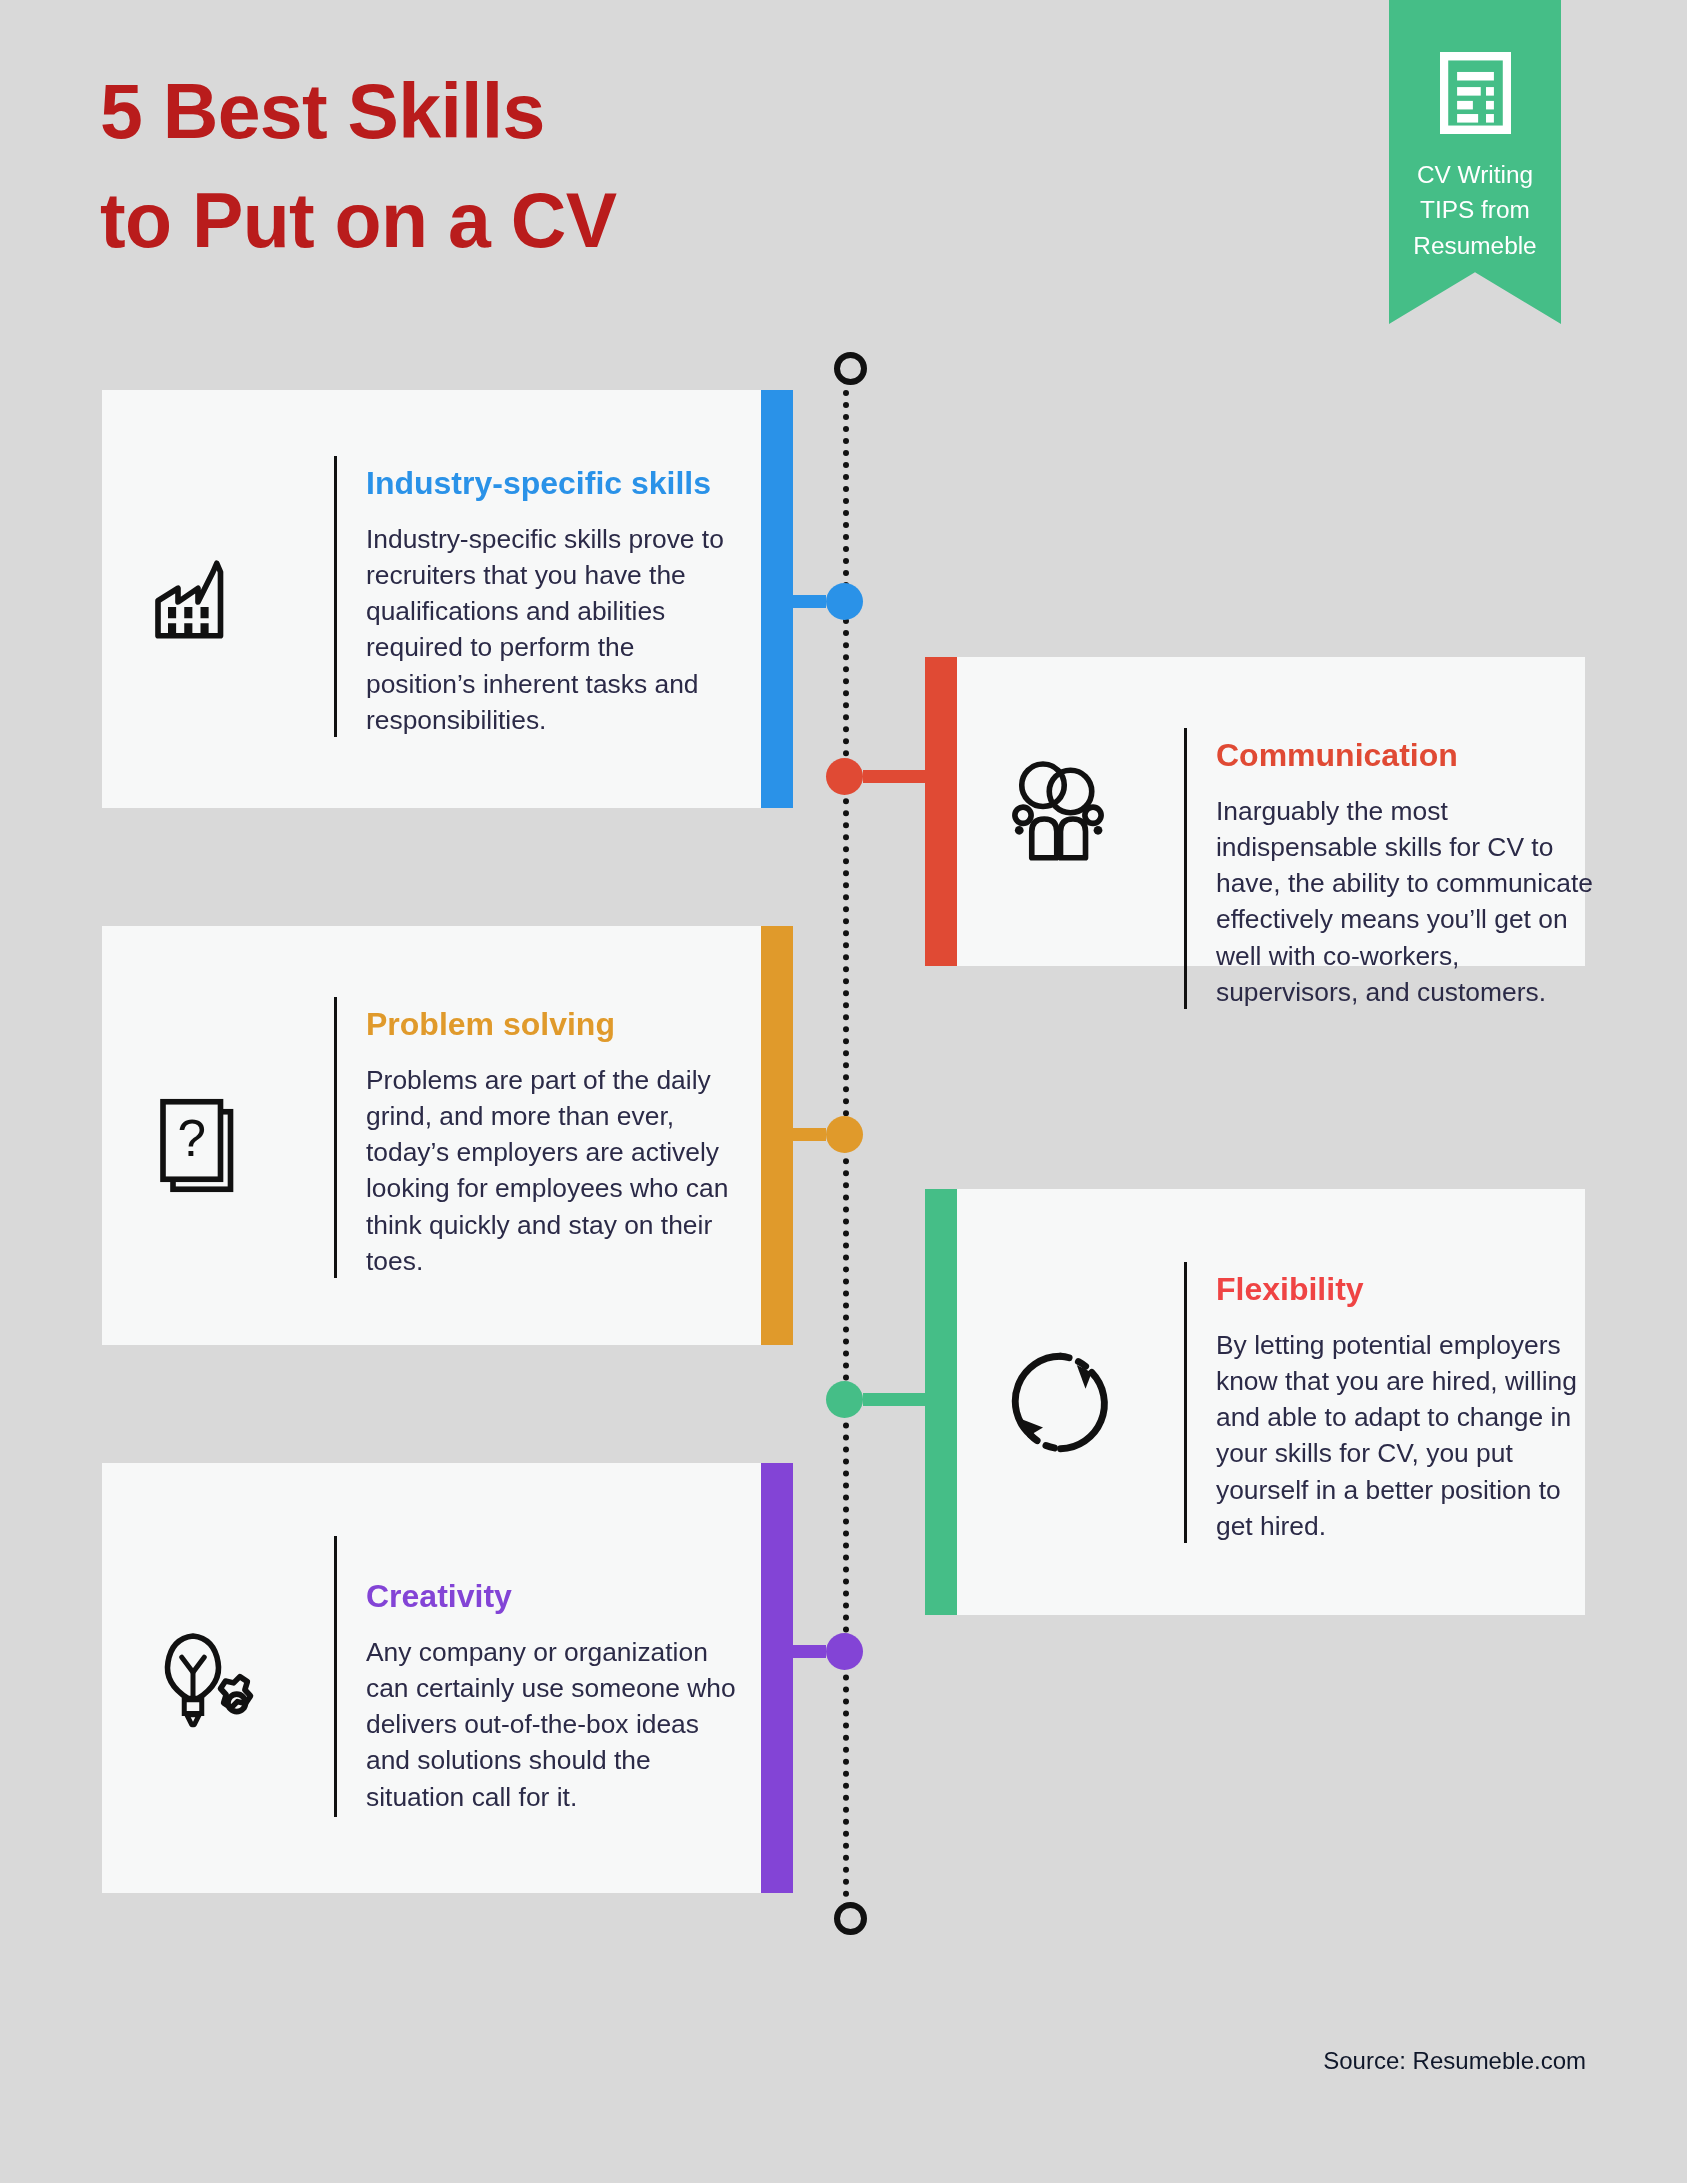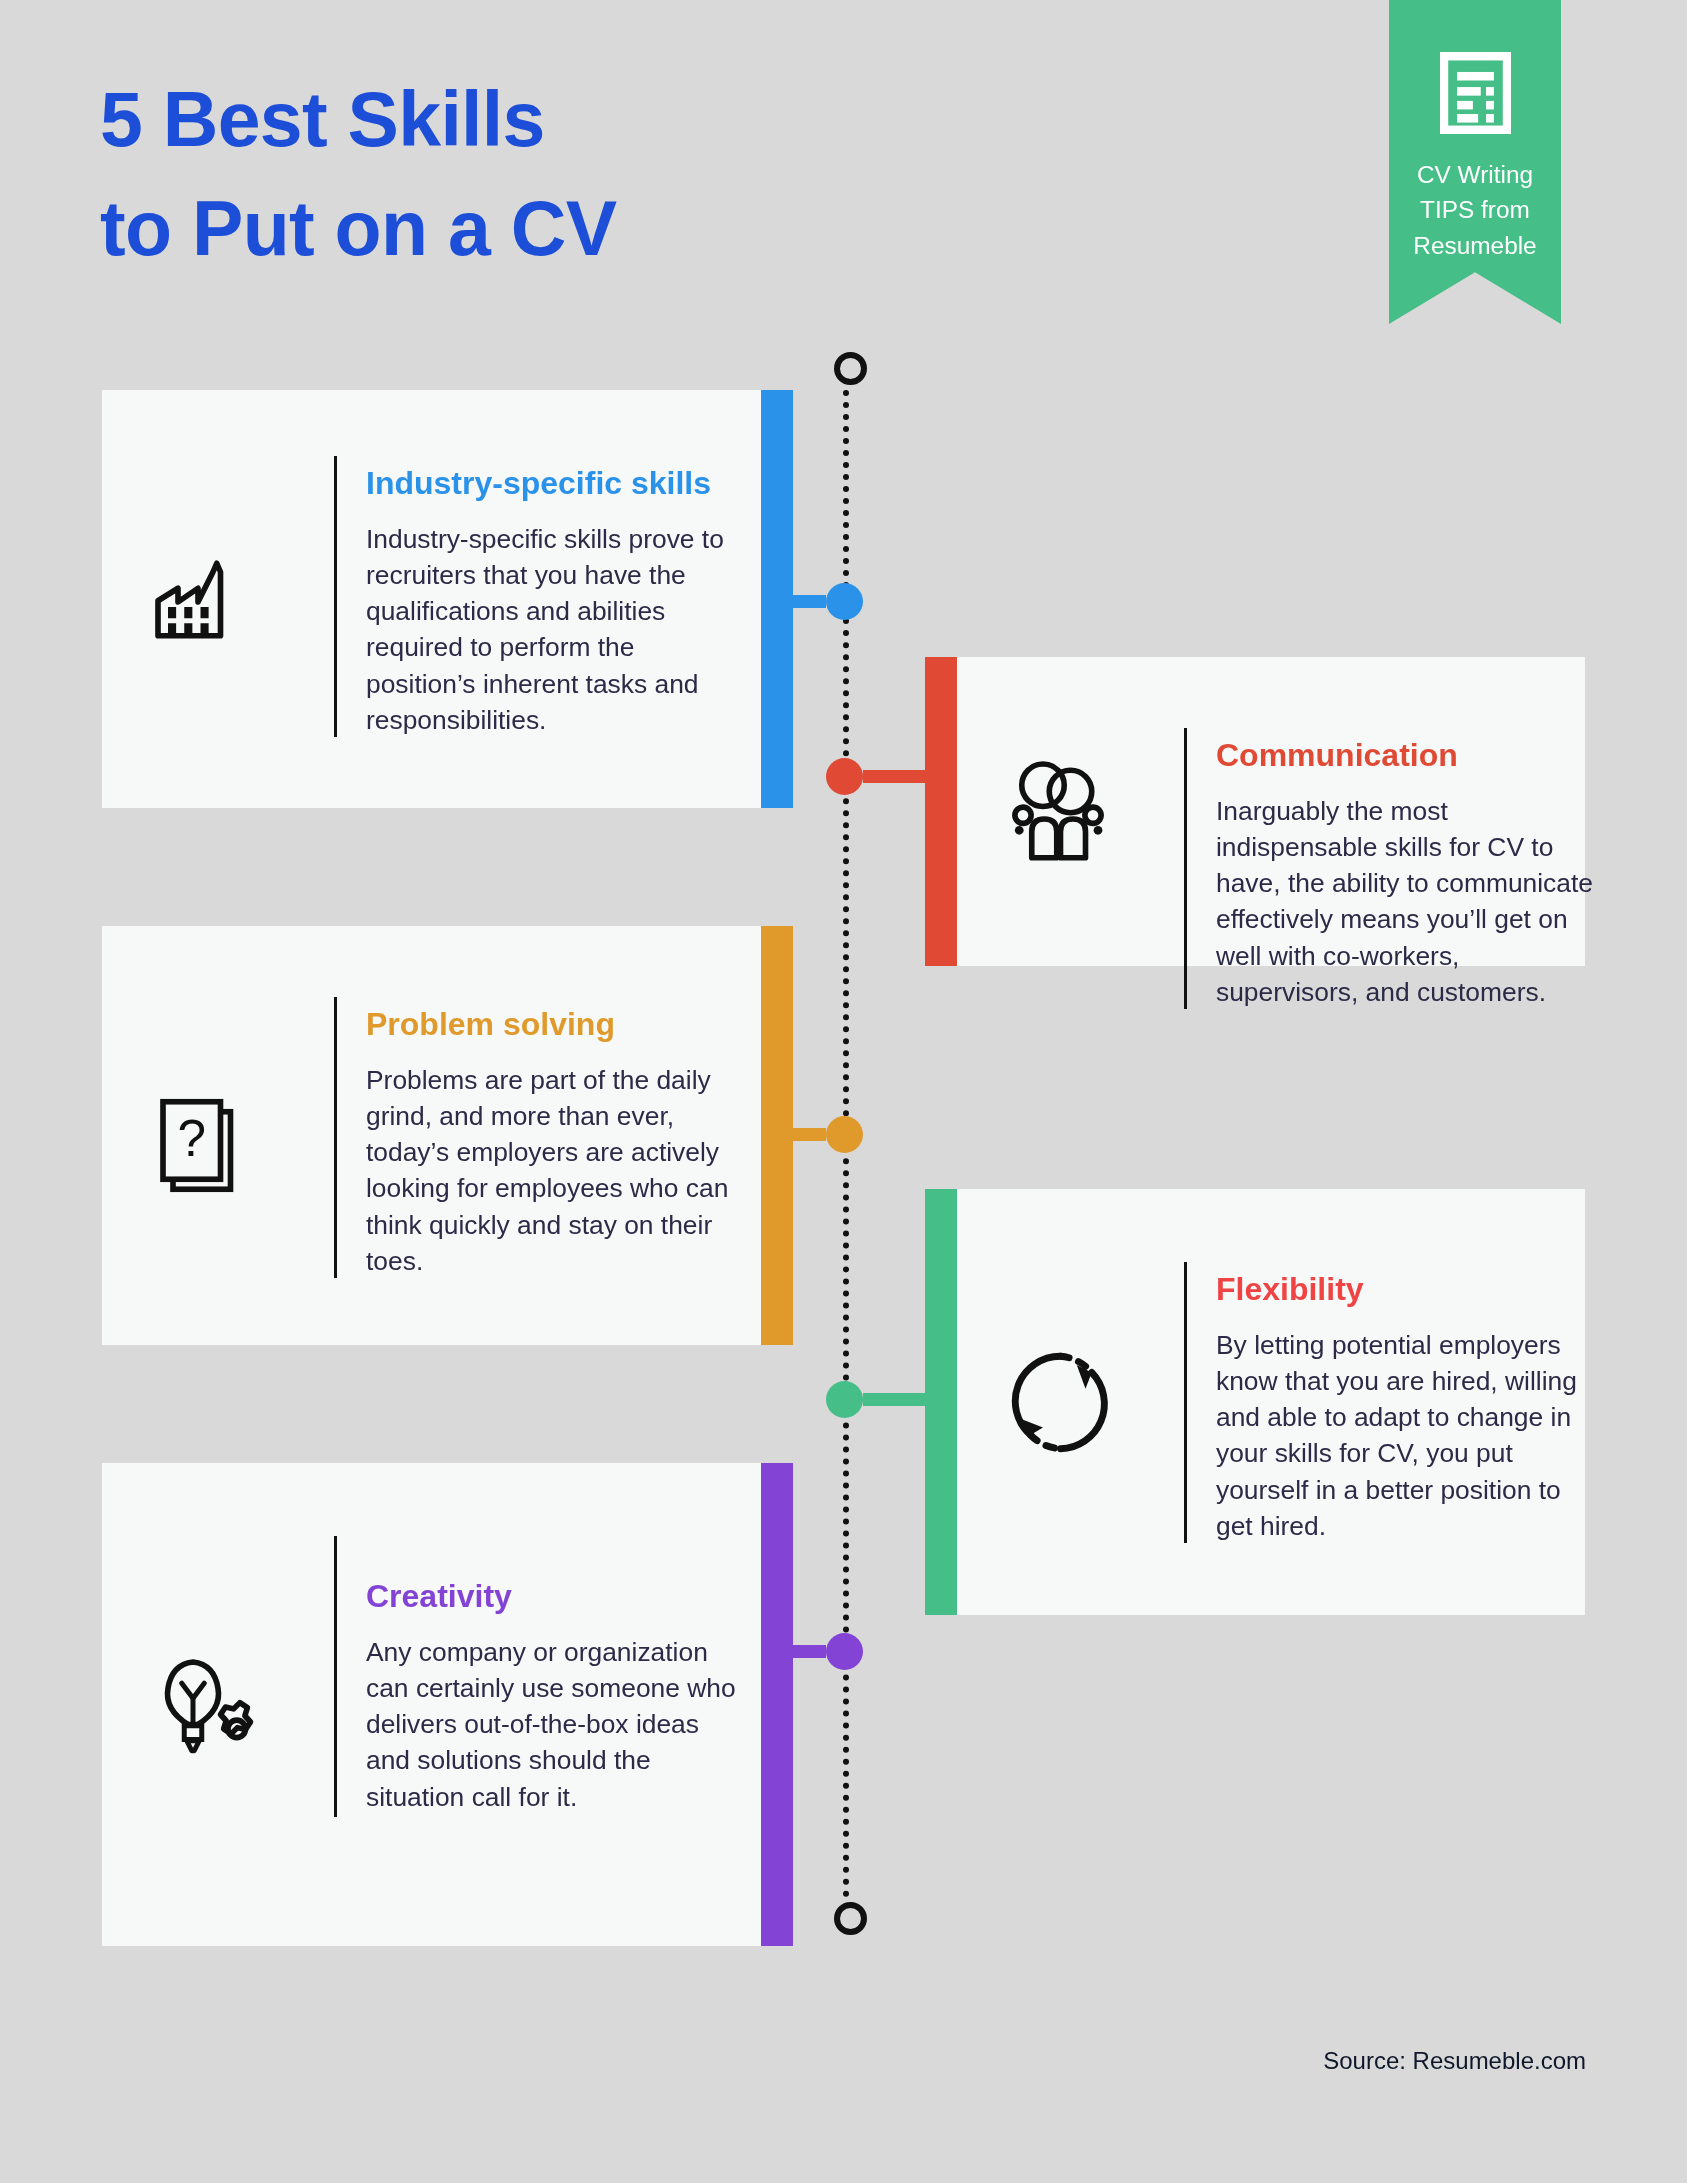--- a/index.html
+++ b/index.html
@@ -10,26 +10,26 @@
     overflow: hidden;
   }
   #page {
     position: relative;
     width: 1688px; height: 2183px;
     background: #d9d9d9;
   }
   
   #title {
     position: absolute;
-    left: 100px; top: 65px;
+    left: 100px; top: 57px;
     width: 991px;
     font-size: 77px;
     font-weight: bold;
     line-height: 1.42;
-    color: #1d4ed8;
+    color: #b91c1c;
     letter-spacing: -0.7px;
     white-space: pre-line;
   }
   
   #ribbon {
     position: absolute;
     left: 1389px; top: 0px;
     width: 172px; height: 324px;
     background: #45be87;
     -webkit-clip-path: polygon(0 0, 100% 0, 100% 100%, 50% 84%, 0 100%);
@@ -258,21 +258,21 @@
         <path d="M 52 152 L 36 126 L 72 140 Z" fill="#111111"></path>
       </svg>
     </div>
     <div class="divider" style="left:259px; top:73px; height:281px;"></div>
     <div class="card-body" style="top:81px;">
       <div class="card-heading" style="color:#ef4444;">Flexibility</div>
       <div class="card-text">By letting potential employers know that you are hired, willing and able to adapt to change in your skills for CV, you put yourself in a better position to get hired.</div>
     </div>
   </div>
 
-  <div class="card left" style="top:1463px; height:483px;">
+  <div class="card left" style="top:1463px; height:430px;">
     <div class="accent" style="background:#8344d6;"></div>
     <div class="card-icon" style="top:calc(50% - 66px);">
       <svg viewBox="0 0 200 200" width="125" height="125">
         <path d="M72 132 Q34 108 40 74 Q46 36 80 32 Q114 36 120 74 Q126 108 88 132 Z" fill="none" stroke="#111111" stroke-width="9" stroke-linejoin="round"></path>
         <path d="M62 66 L80 90 L98 66" fill="none" stroke="#111111" stroke-width="8" stroke-linecap="round"></path>
         <line x1="80" y1="90" x2="80" y2="132" stroke="#111111" stroke-width="8"></line>
         <rect x="66" y="134" width="28" height="22" fill="none" stroke="#111111" stroke-width="8"></rect>
         <path d="M70 158 L90 158 L82 174 L78 174 Z" fill="none" stroke="#111111" stroke-width="8" stroke-linejoin="round"></path>
         <path d="M132 104 l13 3 l10 -10 l12 8 l-4 13 l9 10 l-8 12 l-13 -3 l-10 10 l-12 -8 l4 -13 l-9 -10 Z" fill="none" stroke="#111111" stroke-width="9" stroke-linejoin="round"></path>
         <circle cx="150" cy="139" r="14" fill="none" stroke="#111111" stroke-width="9"></circle>

